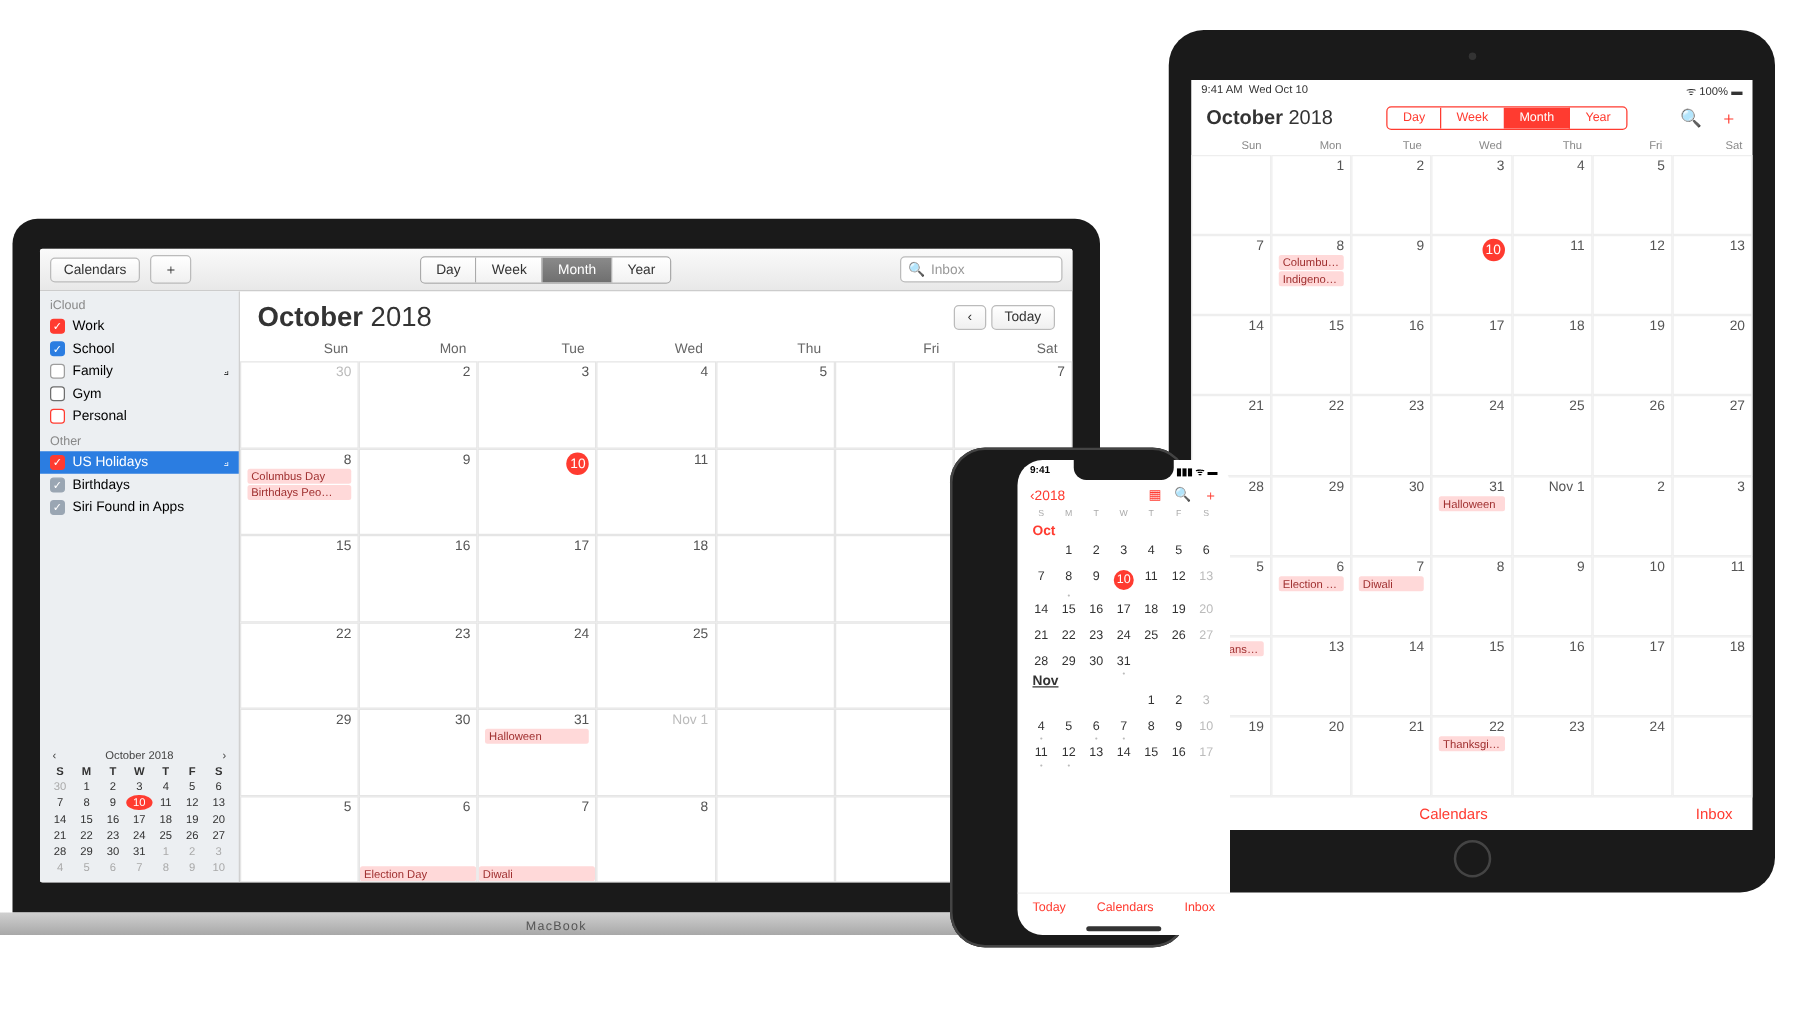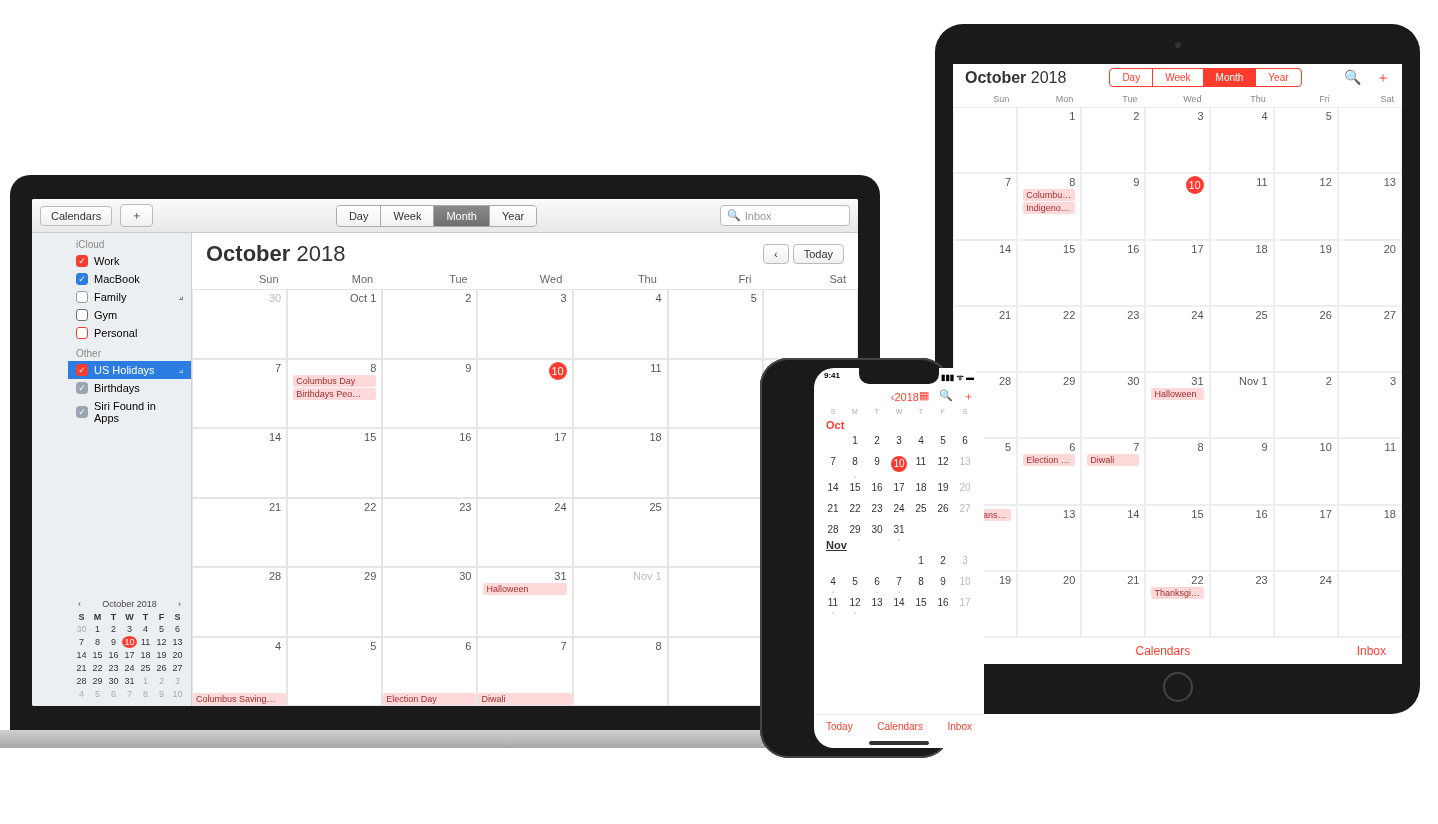--- a/index.html
+++ b/index.html
@@ -15,21 +15,21 @@
   
   .mac-tb { background: linear-gradient(#fafafa,#e8e8e8); border-bottom: 1px solid #ccc; height: 34px; display: flex; align-items: center; padding: 0 8px; gap: 8px; font-size: 12px; }
   .mac-btn { background: linear-gradient(#fff,#f0f0f0); border: 1px solid #bbb; border-radius: 4px; padding: 3px 10px; font-size: 11px; cursor: pointer; color:#333; }
   .seg { display: flex; border: 1px solid #aaa; border-radius: 4px; overflow: hidden; }
   .seg div { padding: 4px 12px; font-size: 11px; border-right: 1px solid #aaa; background: linear-gradient(#fff,#f2f2f2); cursor: pointer; color:#333; }
   .seg div:last-child { border-right: none; }
   .seg div.active { background: linear-gradient(#8a8a8a,#6f6f6f); color: #fff; }
   .mac-search { flex: 0 0 130px; background: #fff; border: 1px solid #bbb; border-radius: 4px; padding: 3px 6px; font-size: 11px; color: #999; display: flex; align-items: center; gap: 4px; }
 
   .mac-body { flex: 1; display: flex; overflow: hidden; }
-  .sidebar { width: 160px; background: #eceff2; font-size: 11px; border-right: 1px solid #d0d0d0; display: flex; flex-direction: column; padding-left: 36px; }
+  .sidebar { width: 160px; background: #eceff2; font-size: 11px; border-right: 1px solid #d0d0d0; display: flex; flex-direction: column; }
   .side-h { padding: 6px 8px 2px; color: #888; font-size: 10px; }
   .cal-item { padding: 3px 8px; display: flex; align-items: center; gap: 6px; cursor: pointer; }
   .cal-item.sel { background: #2b7de1; color: #fff; }
   .cal-box { width: 12px; height: 12px; border-radius: 3px; display: flex; align-items: center; justify-content: center; font-size: 9px; color: #fff; flex-shrink:0; }
   .rss { margin-left: auto; font-size: 9px; }
 
   .mini { padding: 6px; font-size: 9px; }
   .mini-h { display: flex; justify-content: space-between; align-items: center; padding: 2px 4px; color:#444; }
   .mini-grid { display: grid; grid-template-columns: repeat(7,1fr); text-align: center; gap: 1px; color: #333; }
   .mini-grid span { padding: 1px 0; }
@@ -69,21 +69,21 @@
   .ipad-dow div { padding: 3px 8px; }
   .ipad-grid { flex: 1; display: grid; grid-template-columns: repeat(7,1fr); grid-auto-rows: 1fr; }
   .ipad-grid .cell { border: 0.5px solid #eee; }
   .ipad-foot { display: flex; justify-content: space-between; padding: 6px 16px; color: #ff3b30; font-size: 12px; border-top: 1px solid #eee; }
 
   
   .iphone { position: absolute; left: 760px; top: 358px; width: 190px; height: 400px; background: #1a1a1a; border-radius: 28px; padding: 10px; box-shadow: 0 0 0 2px #444 inset; }
   .iphone .screen { width: 100%; height: 100%; background: #fff; border-radius: 20px; overflow: hidden; display: flex; flex-direction: column; font-size: 9px; position: relative; margin-left: 44px; }
   .notch { position: absolute; top: 0; left: 50%; transform: translateX(-50%); width: 80px; height: 16px; background: #1a1a1a; border-radius: 0 0 10px 10px; z-index: 10; }
   .ip-status { display: flex; justify-content: space-between; padding: 3px 10px; font-size: 8px; font-weight: 600; }
-  .ip-h { display: flex; justify-content: flex-end; align-items: center; padding: 4px 10px; color: #ff3b30; font-size: 11px; }
+  .ip-h { display: flex; justify-content: space-between; align-items: center; padding: 4px 10px; color: #ff3b30; font-size: 11px; }
   .ip-dow { display: grid; grid-template-columns: repeat(7,1fr); text-align: center; font-size: 7px; color: #aaa; padding: 0 8px; }
   .ip-month { padding: 4px 12px; font-size: 11px; font-weight: 700; color: #ff3b30; }
   .ip-month.blk { color: #333; text-decoration: underline; }
   .ip-grid { display: grid; grid-template-columns: repeat(7,1fr); text-align: center; font-size: 10px; padding: 0 8px; row-gap: 10px; }
   .ip-grid span { position: relative; color:#333; }
   .ip-grid .dim { color: #bbb; }
   .ip-grid .today { background: #ff3b30; color: #fff; border-radius: 50%; display: inline-block; width: 16px; height: 16px; line-height: 16px; }
   .ip-grid .dot::after { content: "•"; position: absolute; bottom: -8px; left: 50%; transform: translateX(-50%); color: #bbb; font-size: 6px; }
   .ip-foot { margin-top: auto; display: flex; justify-content: space-between; padding: 6px 12px; color: #ff3b30; font-size: 10px; border-top: 1px solid #eee; }
   .ip-bar { height: 4px; width: 60px; background: #333; border-radius: 3px; margin: 3px auto; }
@@ -113,21 +113,21 @@
       <div class="mac-body">
         <div class="sidebar">
           <div id="mac-side">
               <div class="side-h">iCloud</div>
               <div class="cal-item">
                 <div class="cal-box" style="background: rgb(255, 59, 48); border: 1px solid rgb(255, 59, 48);">✓</div>
                 <span>Work</span>
               </div>
               <div class="cal-item">
                 <div class="cal-box" style="background: rgb(43, 125, 225); border: 1px solid rgb(43, 125, 225);">✓</div>
-                <span>MacBook</span>
+                <span>School</span>
               </div>
               <div class="cal-item">
                 <div class="cal-box" style="background: rgb(255, 255, 255); border: 1px solid rgb(158, 158, 158);"></div>
                 <span>Family</span>
                 <span class="rss">⟓</span>
               </div>
               <div class="cal-item">
                 <div class="cal-box" style="background: rgb(255, 255, 255); border: 1px solid rgb(110, 110, 110);"></div>
                 <span>Gym</span>
               </div>
@@ -227,23 +227,20 @@
               <div>Wed</div>
               <div>Thu</div>
               <div>Fri</div>
               <div>Sat</div>
             </div>
           <div class="grid" id="mac-grid">
               <div class="cell">
                 <div class="num dim">30</div>
               </div>
               <div class="cell">
-                <div class="num">Oct 1</div>
-              </div>
-              <div class="cell">
                 <div class="num">2</div>
               </div>
               <div class="cell">
                 <div class="num">3</div>
               </div>
               <div class="cell">
                 <div class="num">4</div>
               </div>
               <div class="cell">
                 <div class="num">5</div>
@@ -367,25 +364,30 @@
               </div>
               <div class="cell">
                 <div class="num"></div>
               </div>
             </div>
         </div>
       </div>
     </div>
   </div>
   <div class="base"></div>
+  <div class="brand">MacBook</div>
 </div>
 
 <div class="ipad">
   <div class="cam"></div>
   <div class="screen">
+    <div class="ipad-status">
+      <span><span>9:41 AM</span>&nbsp;&nbsp;<span>Wed Oct 10</span></span>
+      <span><span>ᯤ</span> <span>100%</span> <span>▬</span></span>
+    </div>
     <div class="ipad-h">
       <div class="ipad-title"><b>October</b> <span>2018</span></div>
       <div class="ipad-seg" id="ipad-seg">
           <div>Day</div>
           <div>Week</div>
           <div class="active">Month</div>
           <div>Year</div>
         </div>
       <div class="ipad-icons">
         <span>🔍</span>

